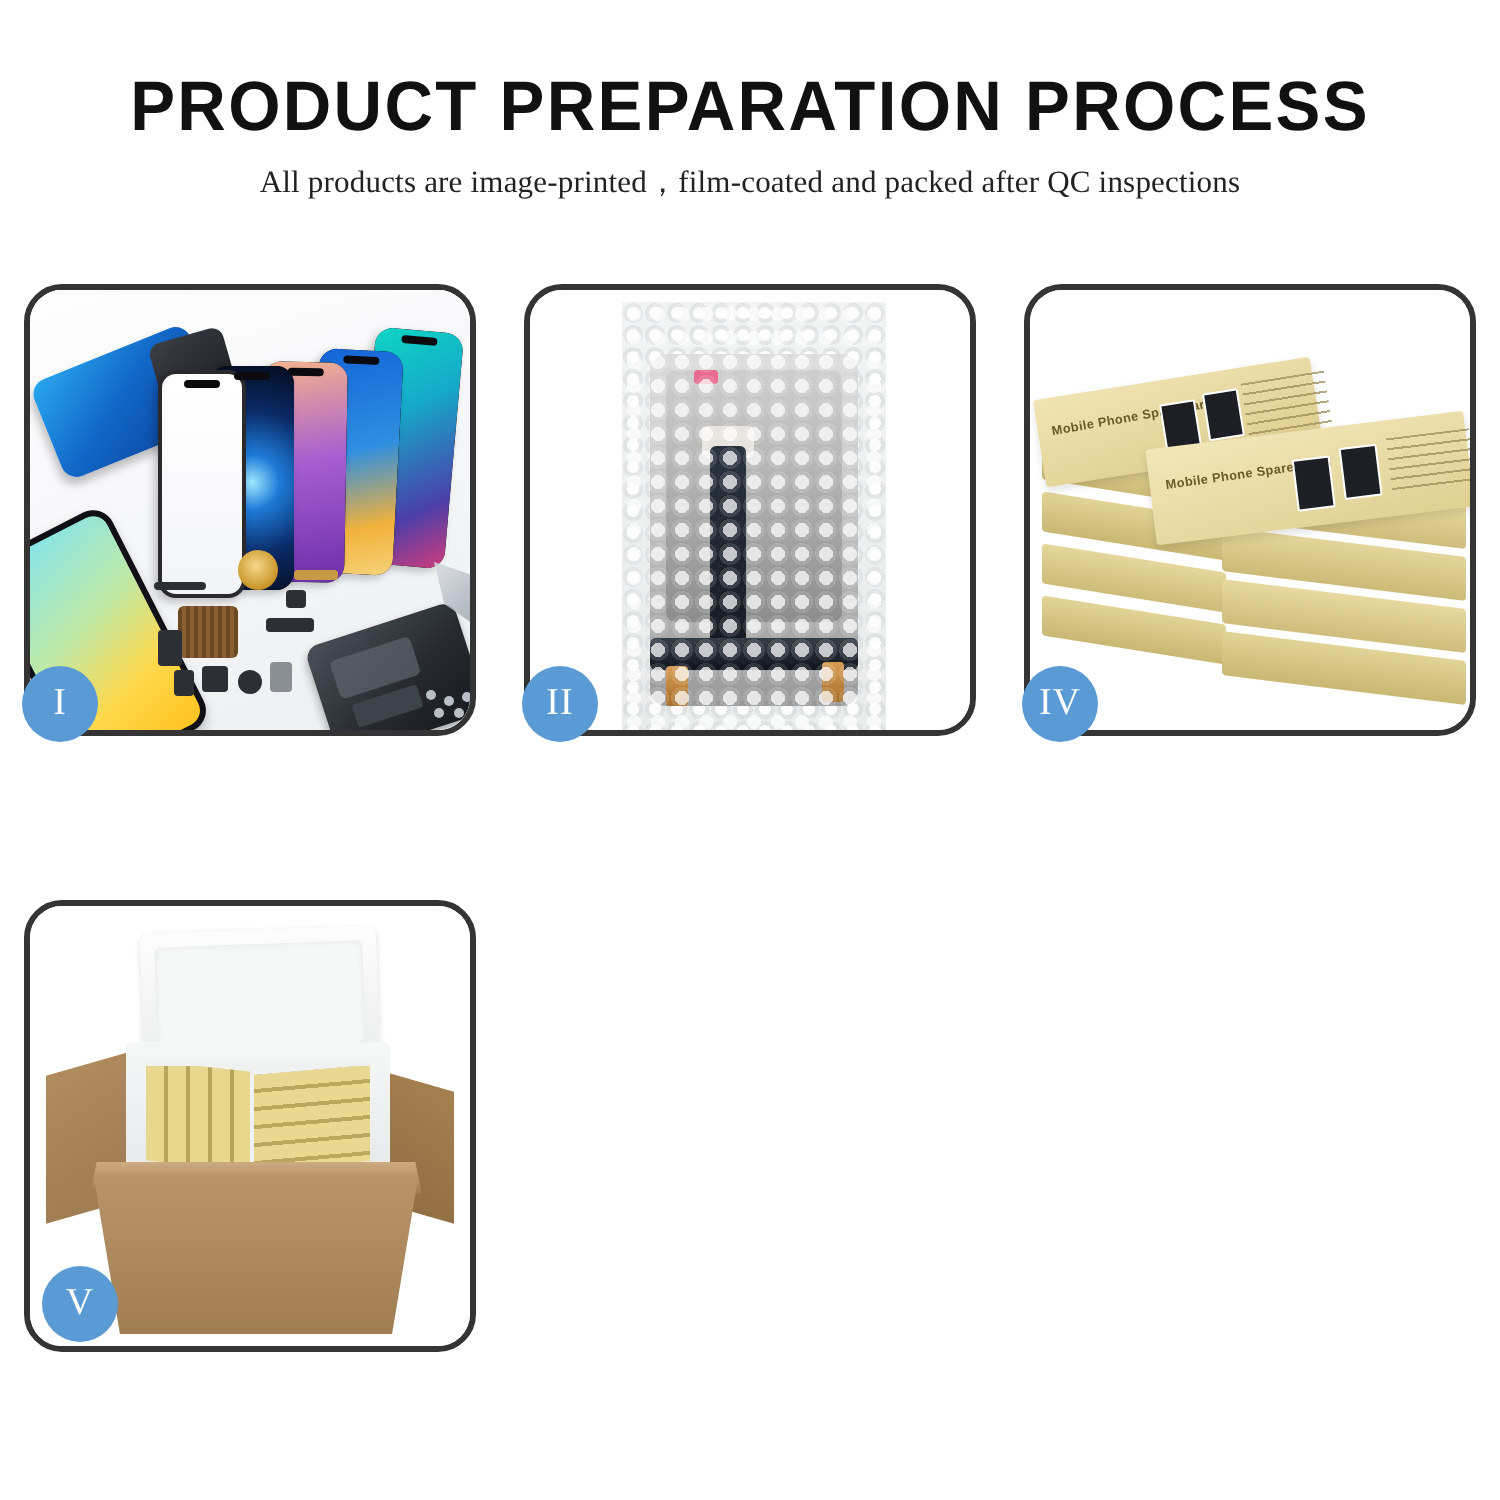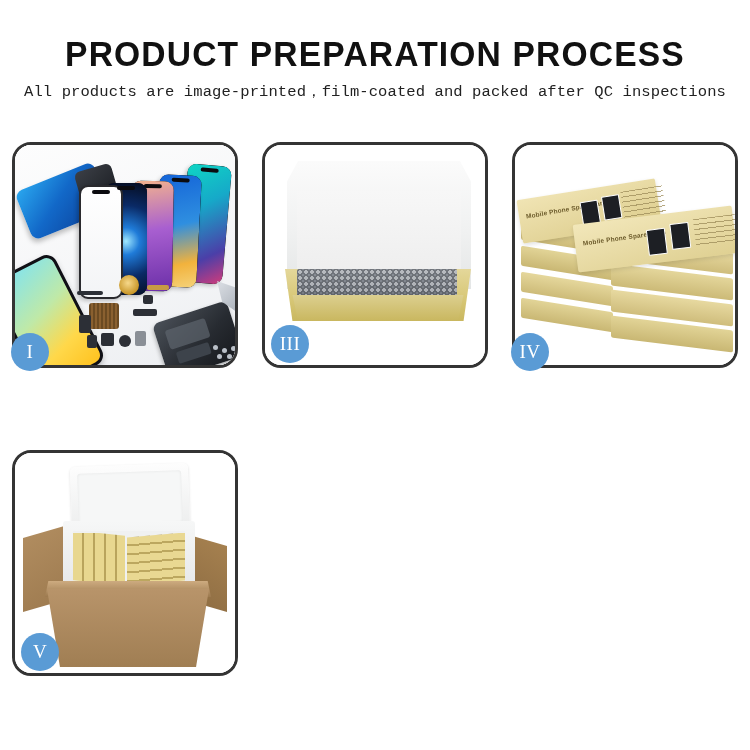--- a/index.html
+++ b/index.html
@@ -12,21 +12,21 @@
 
   
   .header{width:100%;text-align:center;padding-top:34px;box-sizing:border-box;}
   .title{
     font-family:"Liberation Sans", sans-serif;
     font-size:35px;line-height:40px;font-weight:700;color:#111;
     letter-spacing:1.2px;transform:scaleX(0.96);transform-origin:center;
     white-space:nowrap;
   }
   .subtitle{
-    font-family:Liberation Mono, monospace;
+    font-family:Liberation Serif, serif;
     font-size:15.5px;line-height:22px;color:#222;margin-top:7px;
     letter-spacing:0.1px;white-space:nowrap;
   }
 
   
   .grid{
     position:absolute;left:12px;top:142px;width:726px;height:548px;
     display:grid;grid-template-columns:226px 226px 226px;
     grid-template-rows:226px 226px;column-gap:24px;row-gap:82px;
   }
@@ -246,31 +246,38 @@
               <b style="left:9px;top:3px;"></b>
               <b style="left:18px;top:1px;"></b>
             <b style="left:4px;top:9px;"></b>
               <b style="left:14px;top:9px;"></b>
           </div>
         </div>
       </div>
       <div class="badge">I</div>
     </div>
 
-
-    <div class="panel inset-badge">
+    <div class="panel">
       <div class="clip">
-        <div class="p3-lid"></div>
-        <div class="p3-inner"></div>
-        <div class="p3-tray"></div>
-        <div class="p3-foam"></div>
-        <div class="p3-tray-front"></div>
+        <div class="p2-bag">
+          <div class="p2-screen">
+              <i></i>
+            <div class="p2-pink"></div>
+          </div>
+          <div class="p2-conn"></div>
+          <div class="p2-flex"></div>
+          <div class="p2-bar"></div>
+          <div class="p2-gold" style="left:22px;top:182px;"></div>
+          <div class="p2-gold" style="left:100px;top:180px;"></div>
+          <div class="p2-bubbles"></div>
+        </div>
       </div>
-      <div class="badge">III</div>
+      <div class="badge">II</div>
     </div>
+
 
     <div class="panel">
       <div class="clip">
         <div class="stack">
 
           <div class="sbox" style="left:2px;top:56px;width:92px;height:20px;background:linear-gradient(180deg,#e5d79c,#cdbb78);transform:skewY(9deg);"></div>
           <div class="sbox" style="left:2px;top:82px;width:92px;height:20px;background:linear-gradient(180deg,#e2d497,#c9b773);transform:skewY(9deg);"></div>
           <div class="sbox" style="left:2px;top:108px;width:92px;height:20px;background:linear-gradient(180deg,#e5d79c,#cdbb78);transform:skewY(9deg);"></div>
           <div class="sbox" style="left:2px;top:134px;width:92px;height:20px;background:linear-gradient(180deg,#e2d497,#c9b773);transform:skewY(9deg);"></div>
 

